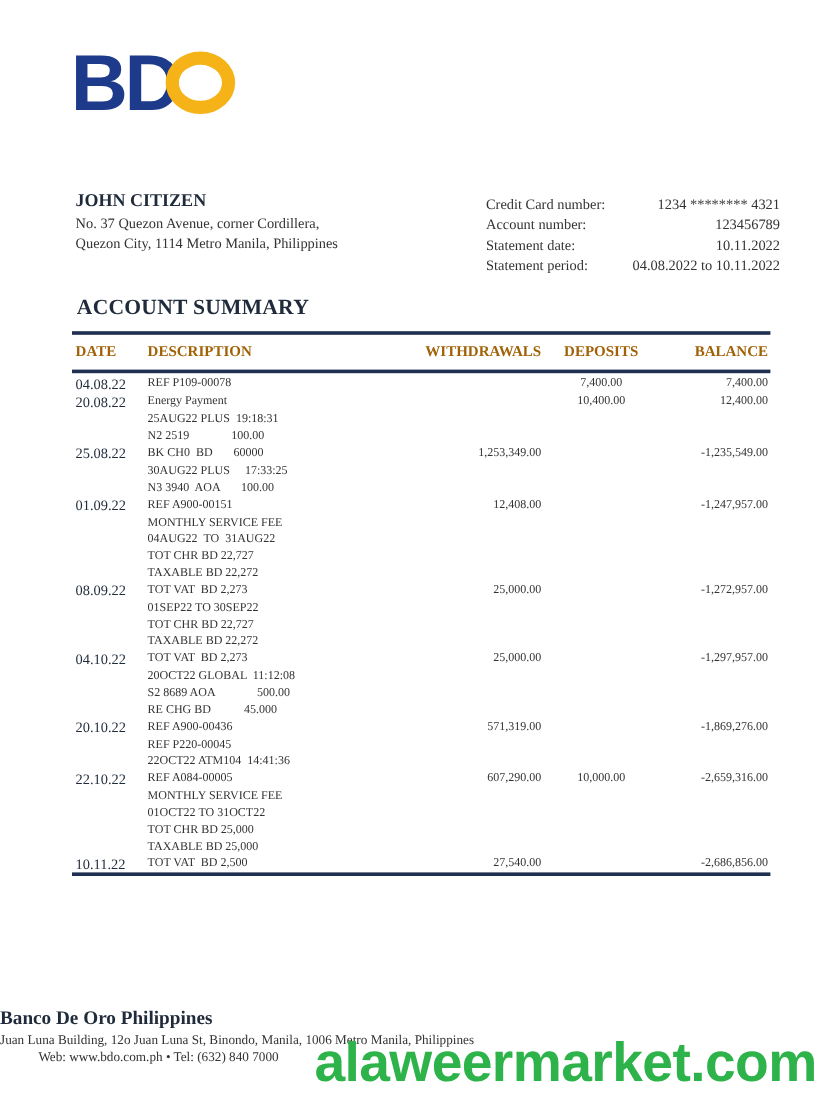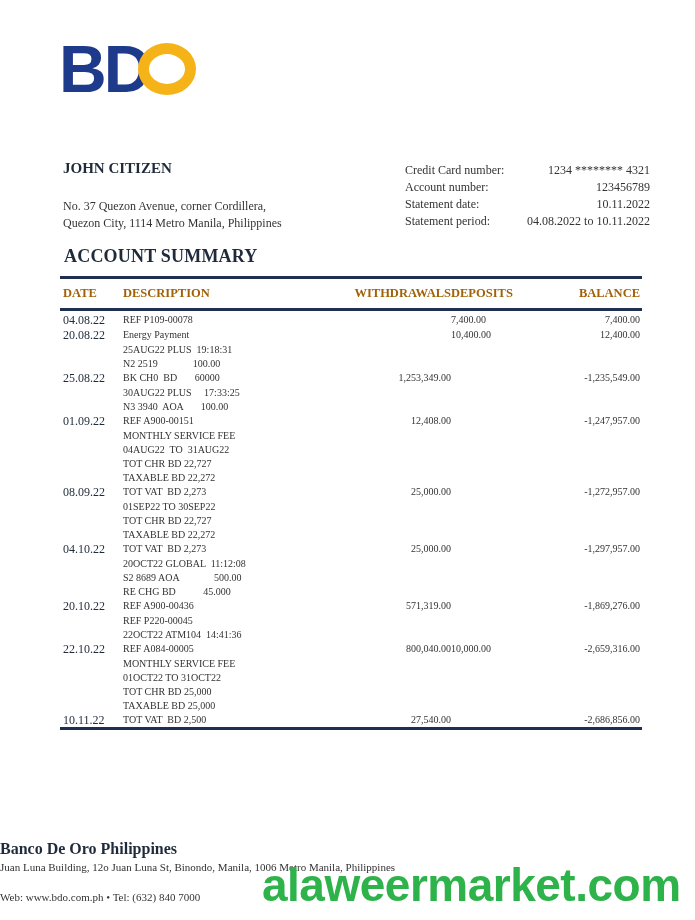--- a/index.html
+++ b/index.html
@@ -5,49 +5,49 @@
   html, body { margin: 0; padding: 0; background: #ffffff; }
   body { width: 695px; height: 920px; position: relative; overflow: hidden;
          font-family: "Liberation Serif", "DejaVu Serif", serif; color: #222222; }
   .logo { position: absolute; left: 59px; top: 40px; height: 58px; display: flex; align-items: center; }
   .logo .b, .logo .d { font-family: "Liberation Sans", "DejaVu Sans", sans-serif; font-weight: bold;
        font-size: 66px; line-height: 58px; color: #1e3a8a; letter-spacing: -3px; }
   .logo .o { width: 46px; height: 46px; border: 11px solid #f5b318; border-radius: 50%;
        margin-left: -10px; box-sizing: border-box; width: 58px; height: 52px; }
 
   .customer { position: absolute; left: 63px; top: 160px; }
-  .customer .name { font-weight: bold; font-size: 15px; color: #1f2a3a; margin-bottom: 21px; }
+  .customer .name { font-weight: bold; font-size: 15px; color: #1f2a3a; margin-bottom: 1px; }
   .customer .addr { font-size: 12px; line-height: 17px; color: #333; }
 
   .meta { position: absolute; left: 394px; top: 162px; width: 245px; font-size: 12px; margin-left: 11px; }
   .meta .row { display: flex; justify-content: space-between; line-height: 17px; color: #333; }
 
   .summary-title { position: absolute; left: 64px; top: 246px; font-size: 18px; font-weight: bold; color: #1f2a3a; letter-spacing: 0.2px; }
 
   .tbl { position: absolute; left: 60px; top: 276px; width: 582px; }
   .rule { height: 3px; background: #1e2f4f; }
   .thead { display: flex; height: 29px; align-items: center; font-weight: bold; font-size: 12.5px; color: #a16207; }
   .c-date { width: 63px; padding-left: 3px; box-sizing: border-box; }
   .c-desc { width: 215px; }
   .c-wd { width: 113px; text-align: right; }
-  .c-dep { width: 100px; text-align: left; }
+  .c-dep { width: 100px; text-align: center; }
   .c-bal { width: 91px; text-align: right; padding-right: 2px; box-sizing: border-box; }
   .tbody { padding-top: 2px; }
   .txn { display: flex; align-items: flex-end; }
   .txn .c-date { font-weight: normal; font-size: 12px; color: #1f2a3a; line-height: 14px; padding-bottom: 0px; }
   .txn .c-desc { font-size: 10px; line-height: 14px; color: #333; }
   .txn .c-desc .l { white-space: pre; }
   .txn .num { font-size: 10px; line-height: 14px; color: #333; }
   .txn .c-dep, .txn .c-bal, .txn .c-wd { padding-bottom: 0; }
   .txn.gap { margin-top: 1px; }
 
   .footer { position: absolute; left: 0; width: 559px; top: 840px; text-align: left; }
   .footer .bank { font-weight: bold; font-size: 16px; color: #1f2a3a; }
   .footer .addr { font-size: 11px; color: #333; margin-top: 3px; }
-  .footer .contact { font-size: 11px; color: #333; margin-top: 18px; }
+  .footer .contact { font-size: 11px; color: #333; margin-top: 2px; padding-left: 32px; }
 
   .watermark { position: absolute; left: 262px; top: 855px; font-family: "Liberation Sans", "DejaVu Sans", sans-serif;
        font-weight: bold; font-size: 46px; color: #2db34a; letter-spacing: -0.5px; line-height: 60px; }
 </style>
 </head>
 <body>
 
 <div class="logo">
   <span class="b">B</span>
   <span class="d">D</span>
@@ -169,21 +169,21 @@
         <div class="c-dep num"></div>
         <div class="c-bal num">-1,869,276.00</div>
       </div>
       <div class="txn gap">
         <div class="c-date">22.10.22</div>
         <div class="c-desc">
           <div class="l">REF P220-00045</div>
           <div class="l">22OCT22 ATM104  14:41:36</div>
           <div class="l">REF A084-00005</div>
         </div>
-        <div class="c-wd num">800,040.00</div>
+        <div class="c-wd num">607,290.00</div>
         <div class="c-dep num">10,000.00</div>
         <div class="c-bal num">-2,659,316.00</div>
       </div>
       <div class="txn gap">
         <div class="c-date">10.11.22</div>
         <div class="c-desc">
           <div class="l">MONTHLY SERVICE FEE</div>
           <div class="l">01OCT22 TO 31OCT22</div>
           <div class="l">TOT CHR BD 25,000</div>
           <div class="l">TAXABLE BD 25,000</div>

